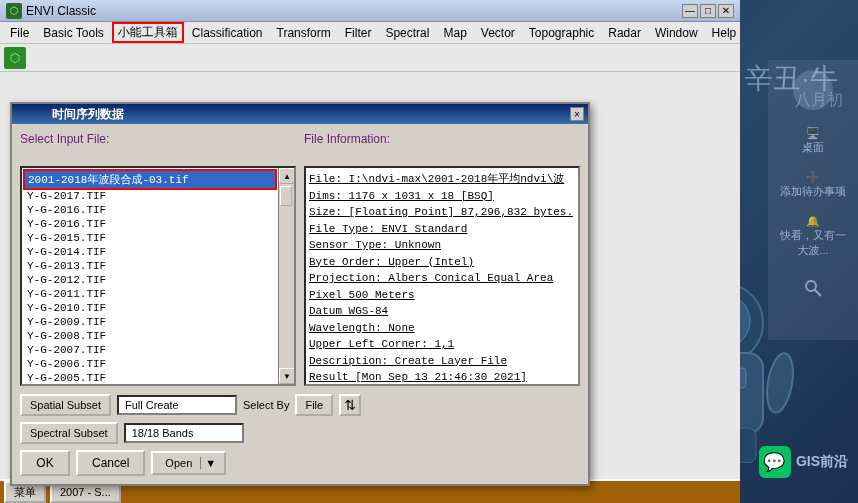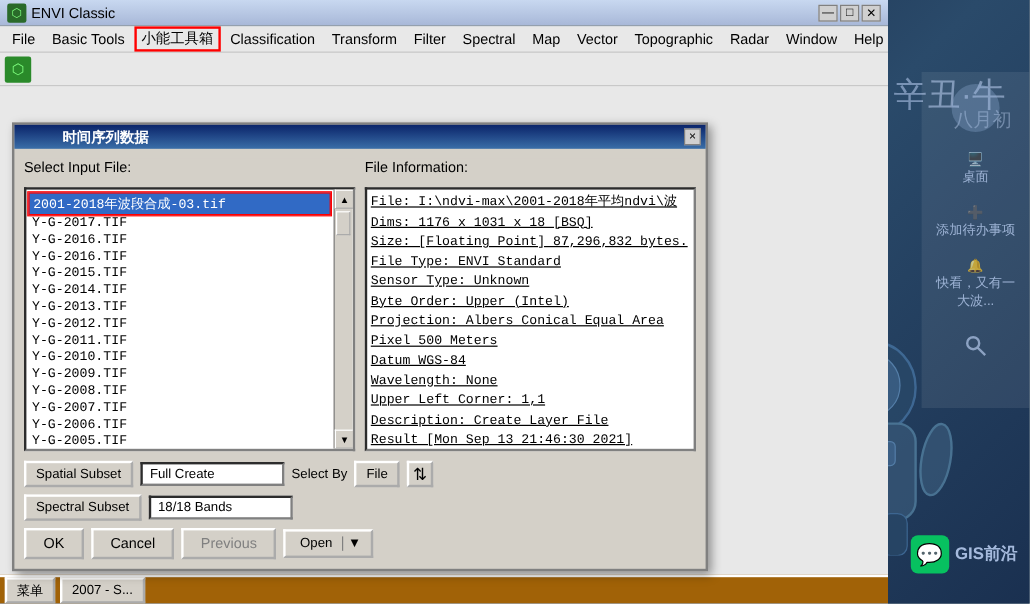--- a/index.html
+++ b/index.html
@@ -278,22 +278,22 @@
       margin-bottom: 8px;
     }
 
     .panel {
       flex: 1;
       background: #d4d0c8;
     }
 
     .panel-label {
       font-size: 12px;
-      color: #000000;
-      margin-bottom: 10px;
+      color: #701a75;
+      margin-bottom: 20px;
     }
 
     .panel-content {
       background: white;
       border: 2px inset #808080;
       height: 220px;
       overflow: hidden;
       position: relative;
     }
 
@@ -668,21 +668,20 @@
         </div>
 
         <div class="subset-row">
           <button class="subset-btn">Spectral Subset</button>
           <div class="subset-value">18/18 Bands</div>
         </div>
 
         <div class="button-row">
           <button class="action-btn">OK</button>
           <button class="action-btn">Cancel</button>
-          <button class="action-btn" style="color:#808080;">Previous</button>
           <div class="open-split-btn">
             <span class="open-label">Open</span>
             <span class="open-arrow">▼</span>
           </div>
         </div>
 
       </div>
     </div>
 
   </div>

